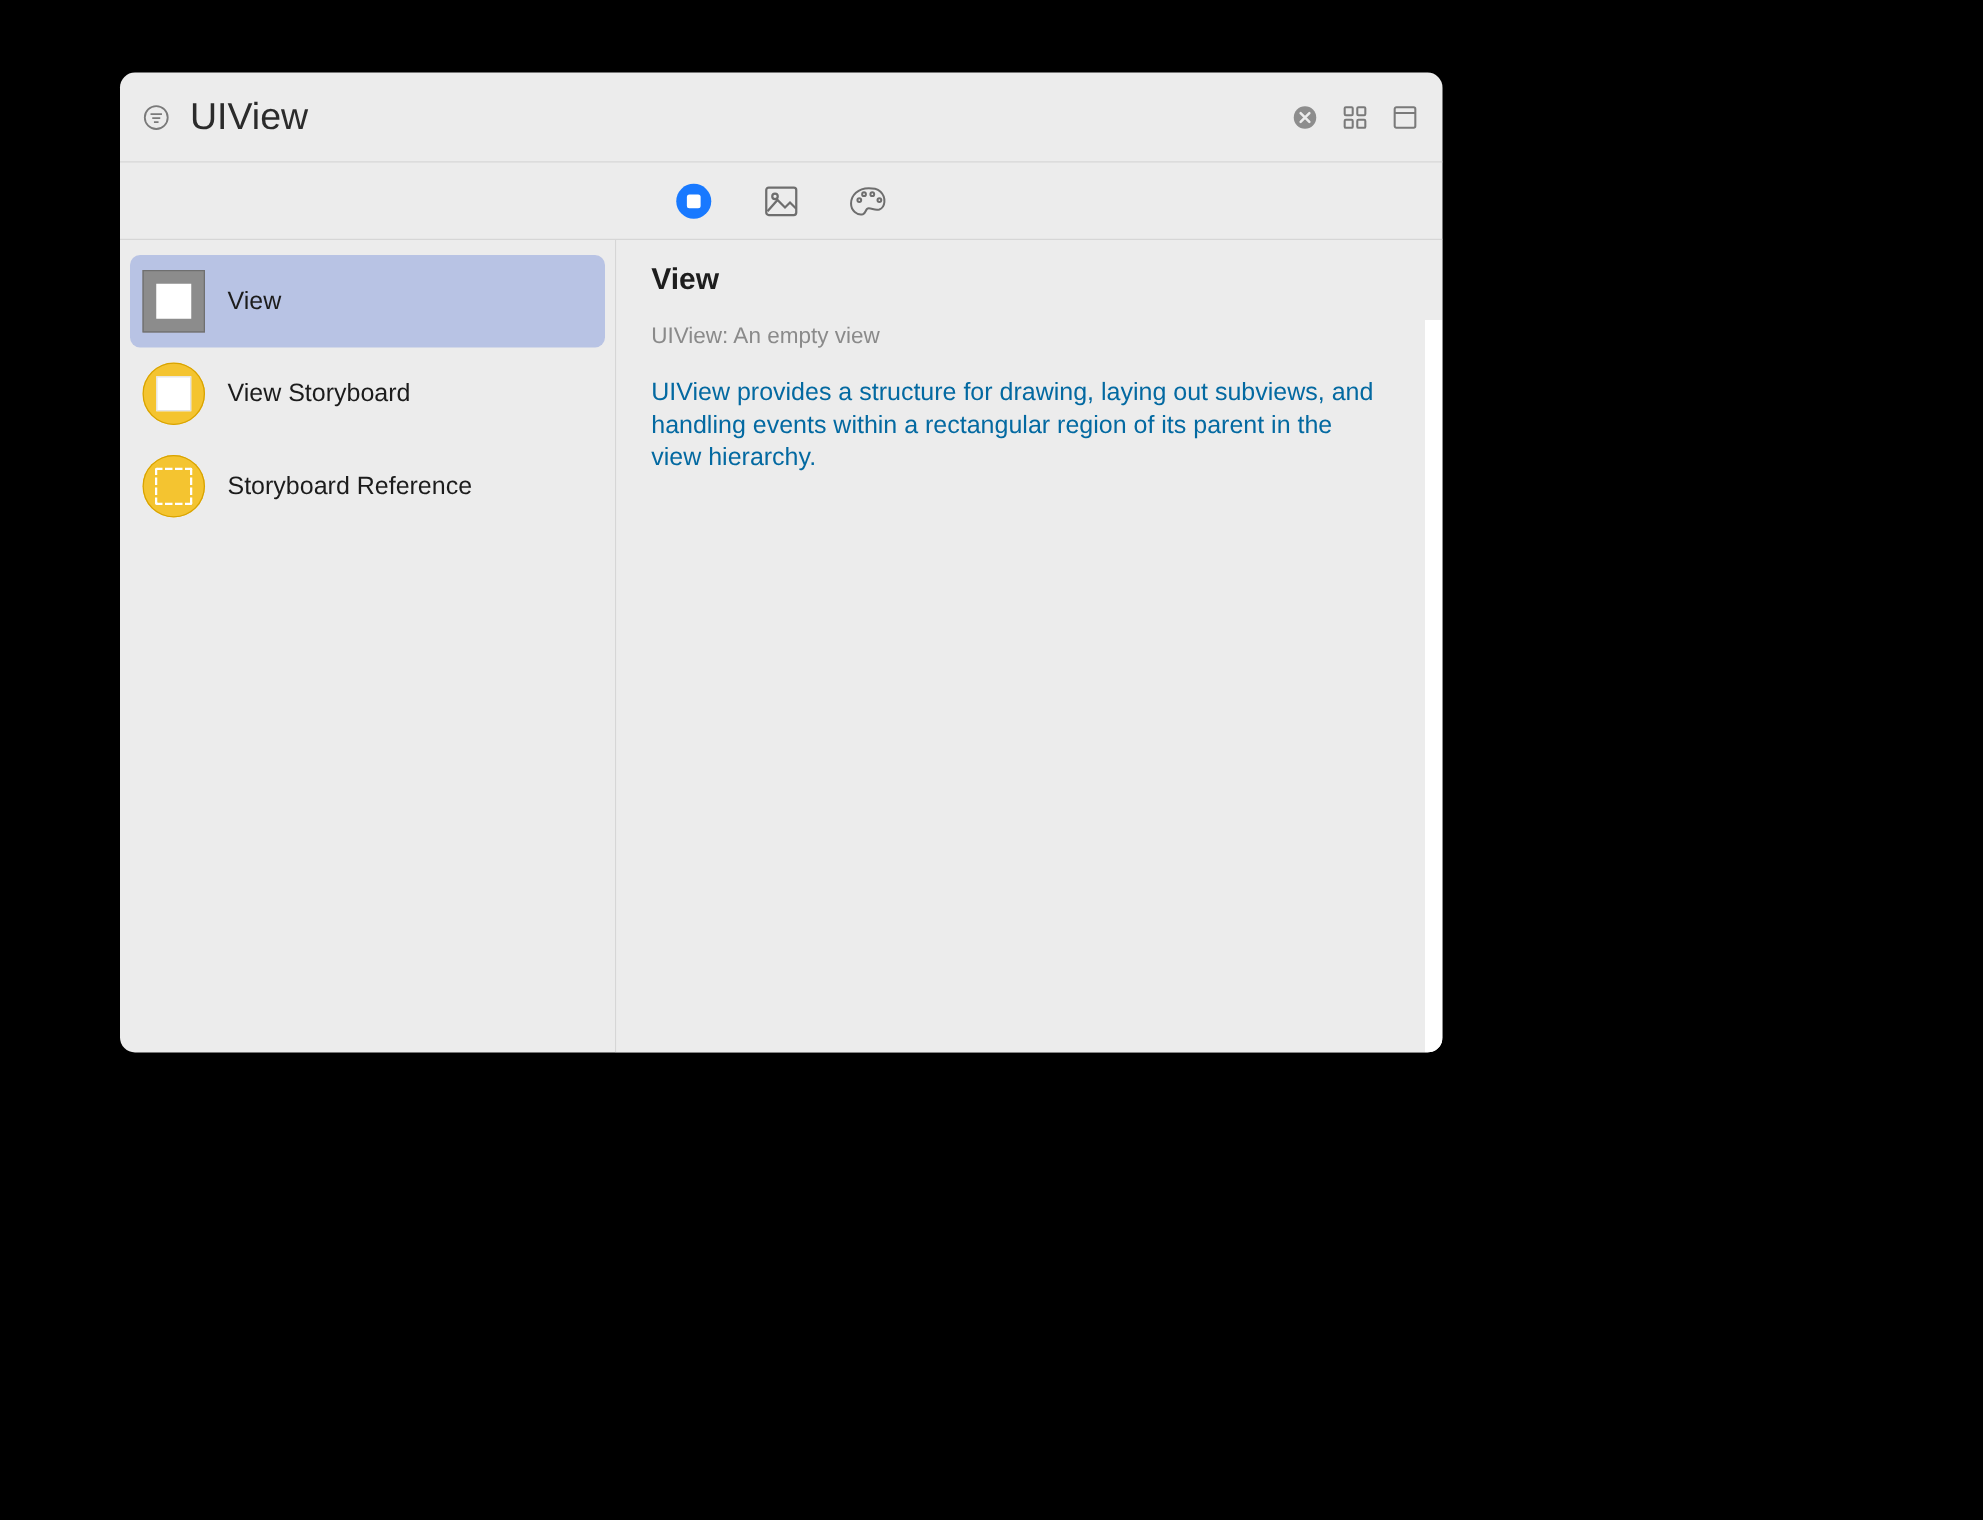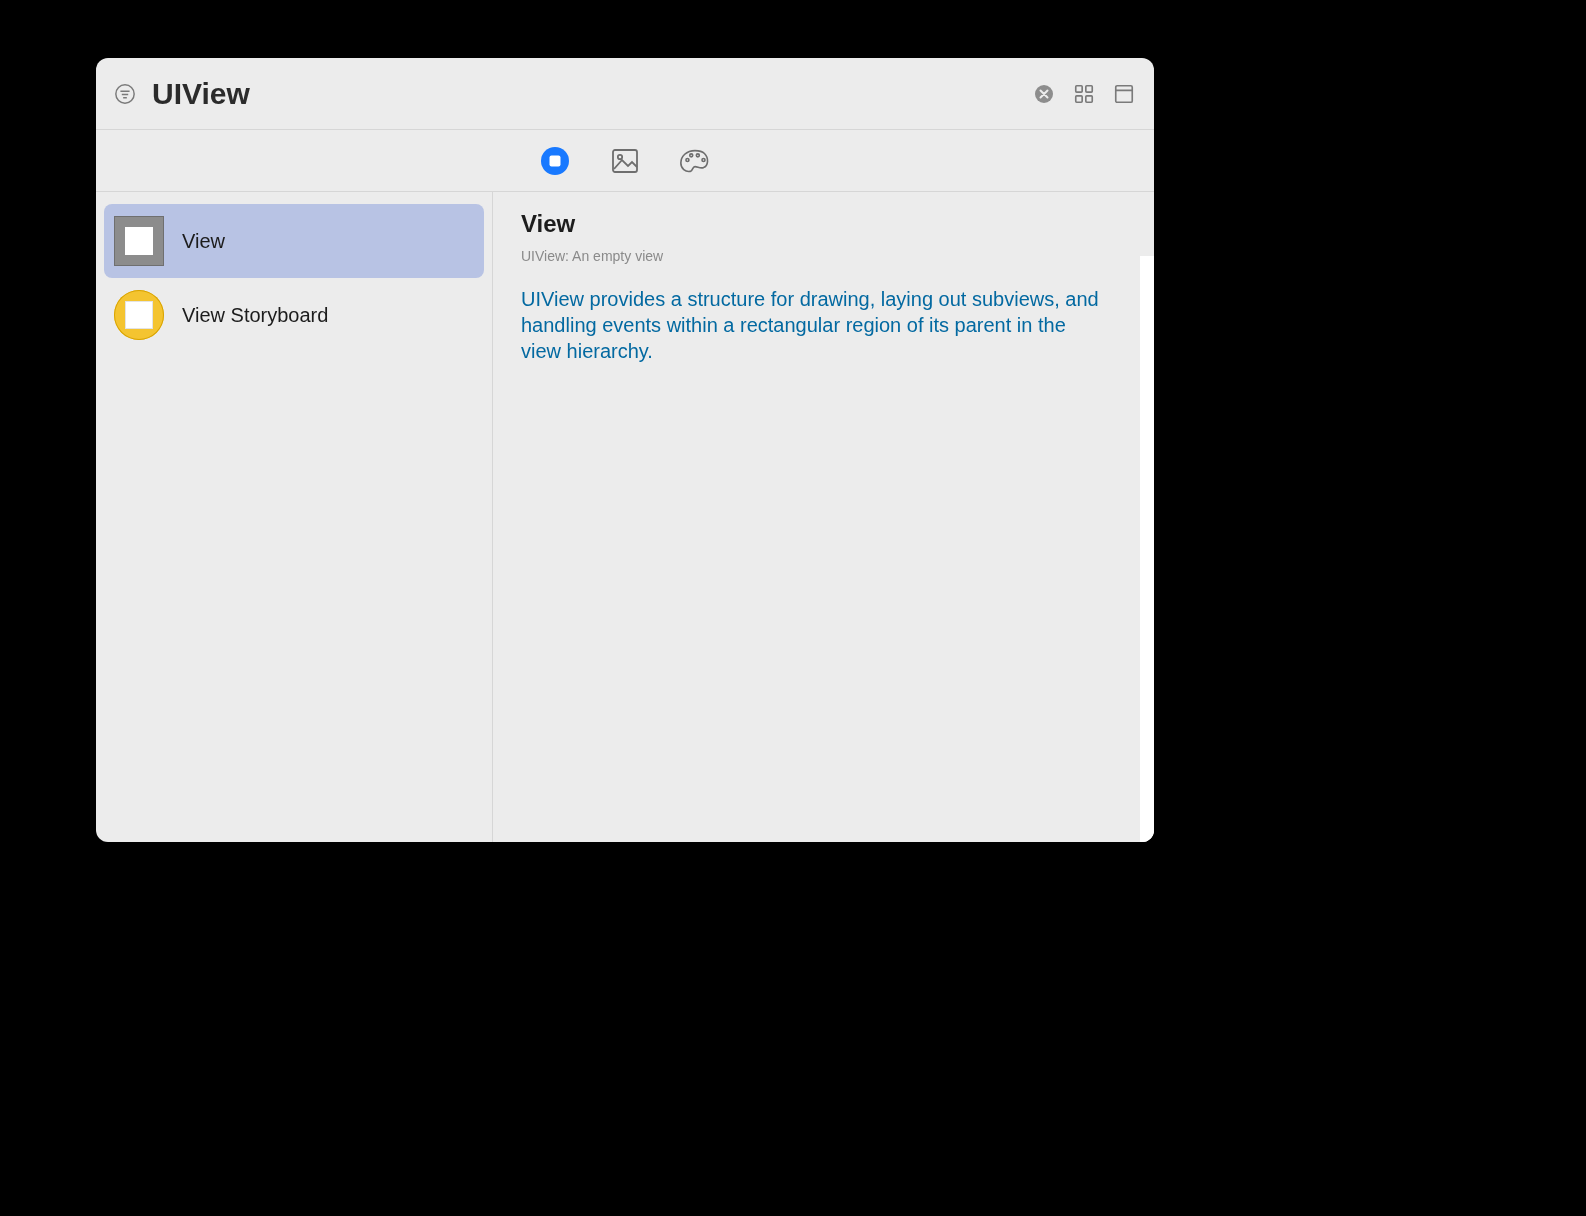--- a/index.html
+++ b/index.html
@@ -45,21 +45,21 @@
     position: relative;
     height: 40px;
     display: flex;
     align-items: center;
   }
   .search-input {
     border: none;
     outline: none;
     background: transparent;
     font-size: 30px;
-    font-weight: 700;
+    font-weight: 400;
     color: #2b2b2b;
     width: 100%;
     font-family: inherit;
     letter-spacing: 0;
   }
   .topbar-right {
     display: flex;
     align-items: center;
     gap: 16px;
     flex: 0 0 auto;
@@ -182,23 +182,23 @@
     border-radius: 2px;
   }
 
   
   .detail-title {
     font-size: 24px;
     font-weight: 700;
     color: #1d1d1d;
   }
   .detail-sub {
-    font-size: 14px;
+    font-size: 18px;
     color: #8a8a8a;
-    margin-top: 10px;
+    margin-top: 20px;
   }
   .detail-desc {
     font-size: 20px;
     line-height: 1.3;
     color: #0369a1;
     margin-top: 22px;
     max-width: 580px;
   }
 </style>
 </head>
@@ -278,20 +278,28 @@
         <span>View</span>
       </div>
 
       <div class="item">
         <div class="item-icon">
           <div class="ic-vc"></div>
         </div>
         <span>View Storyboard</span>
       </div>
 
+      <div class="item">
+        <div class="item-icon">
+          <div class="ic-sbref">
+              <div class="ic-sbref-inner"></div>
+            </div>
+        </div>
+        <span>Storyboard Reference</span>
+      </div>
 
     </div>
 
     <div class="divider"></div>
 
     <div class="detail">
       <div class="detail-title">View</div>
       <div class="detail-sub">UIView: An empty view</div>
       <div class="detail-desc">UIView provides a structure for drawing, laying out subviews, and handling events within a rectangular region of its parent in the view hierarchy.</div>
       <div class="detail-inner-stripe"></div>

